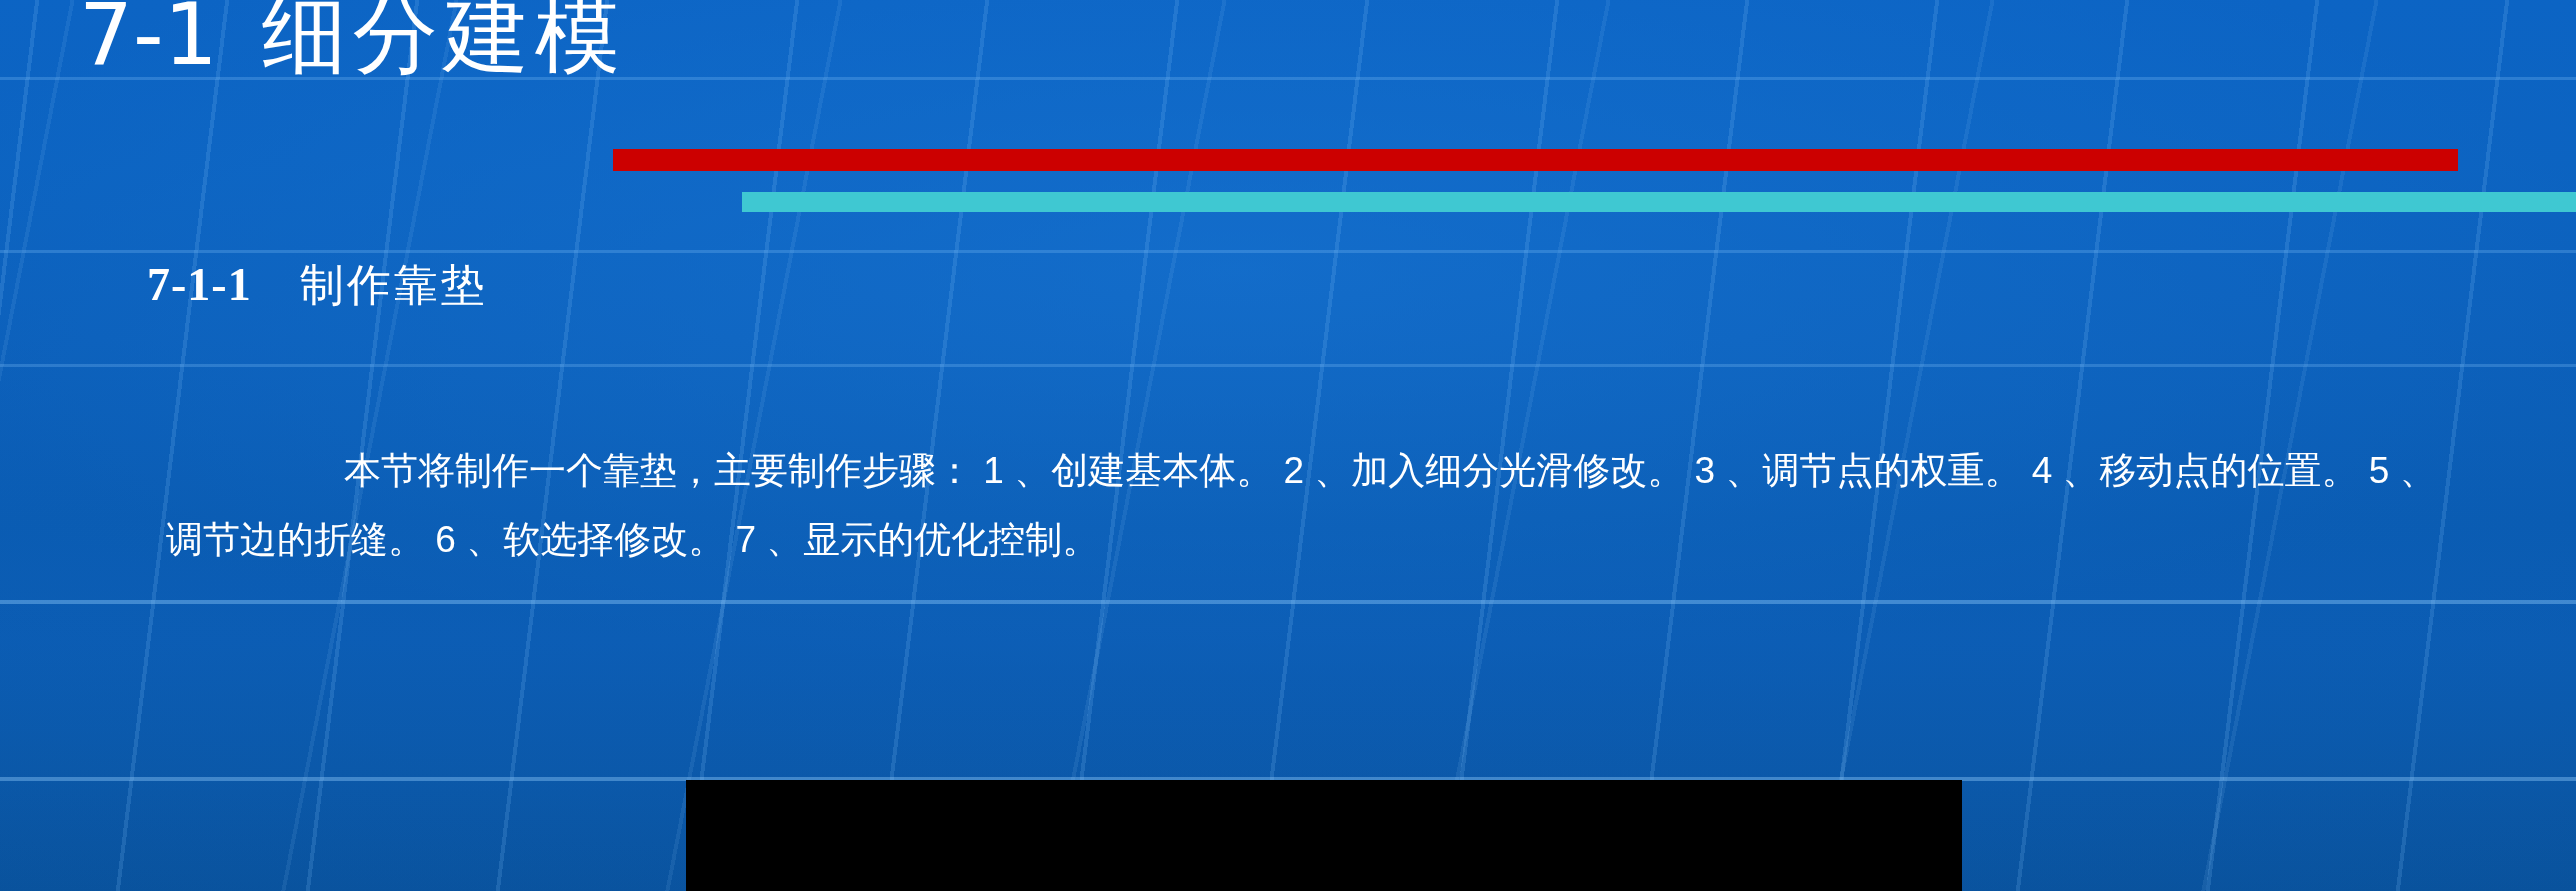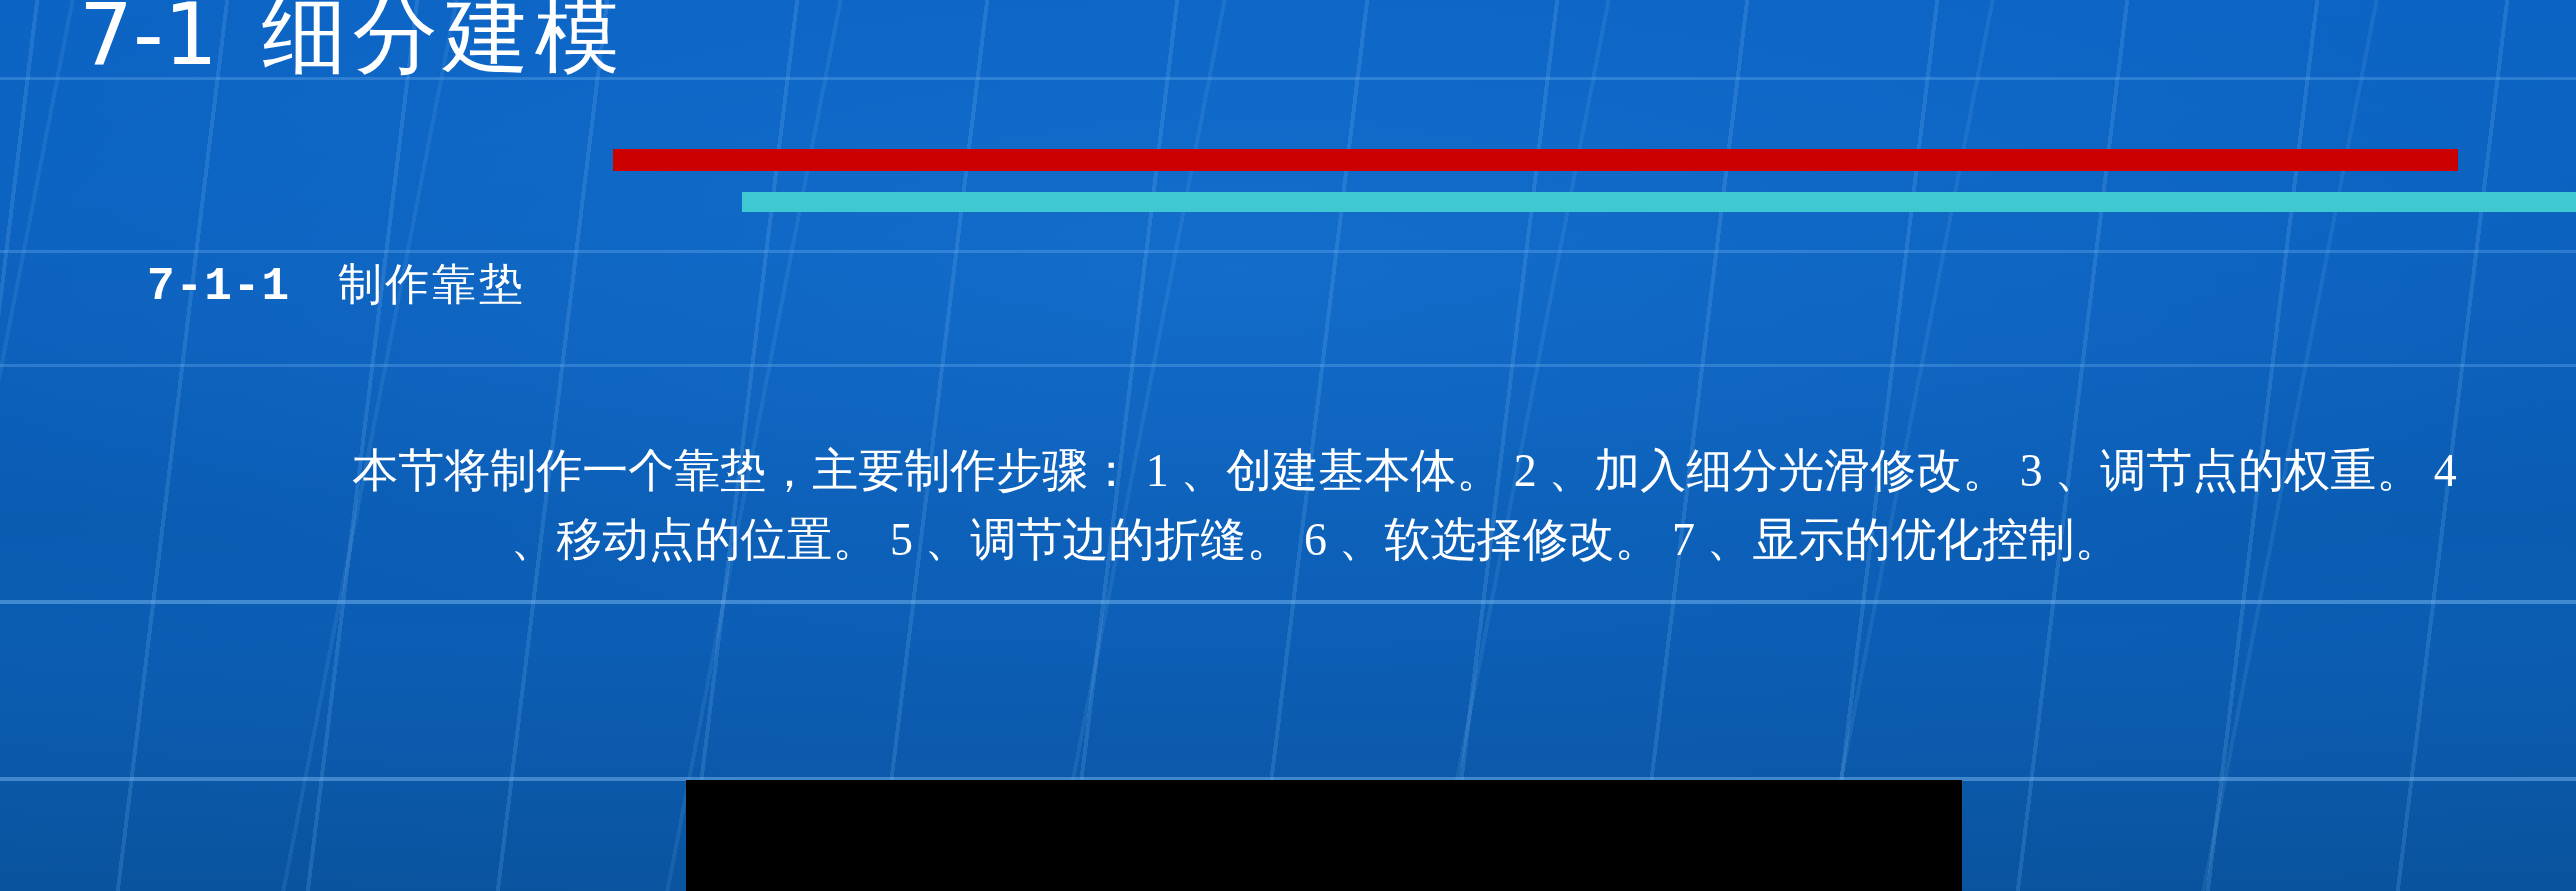--- a/index.html
+++ b/index.html
@@ -124,44 +124,44 @@
 
   .subhead {
     position: absolute;
     left: 147px;
     top: 260px;
     white-space: nowrap;
     color: #ffffff;
     line-height: 1.1;
   }
   .subhead .snum {
-    font-family: Liberation Mono, monospace;
+    font-family: Liberation Serif, serif;
     font-size: 46px;
     font-weight: bold;
     letter-spacing: 1px;
   }
   .subhead .scjk {
     font-family: "DejaVu Serif", "Liberation Serif", serif;
     font-size: 44px;
     font-weight: 400;
     margin-left: 48px;
     letter-spacing: 3px;
   }
 
   .body-text {
     position: absolute;
     left: 166px;
     top: 436px;
     width: 2299px;
     color: #ffffff;
-    font-family: Liberation Serif, serif;
-    font-size: 46px;
+    font-family: Liberation Sans, sans-serif;
+    font-size: 37px;
     line-height: 69px;
     letter-spacing: 0px;
-    text-align: center;
+    text-align: left;
   }
   .body-text .indent { display: inline-block; width: 178px; }
 
   .black-box {
     position: absolute;
     left: 686px;
     top: 780px;
     width: 1276px;
     height: 112px;
     background: #000000;

